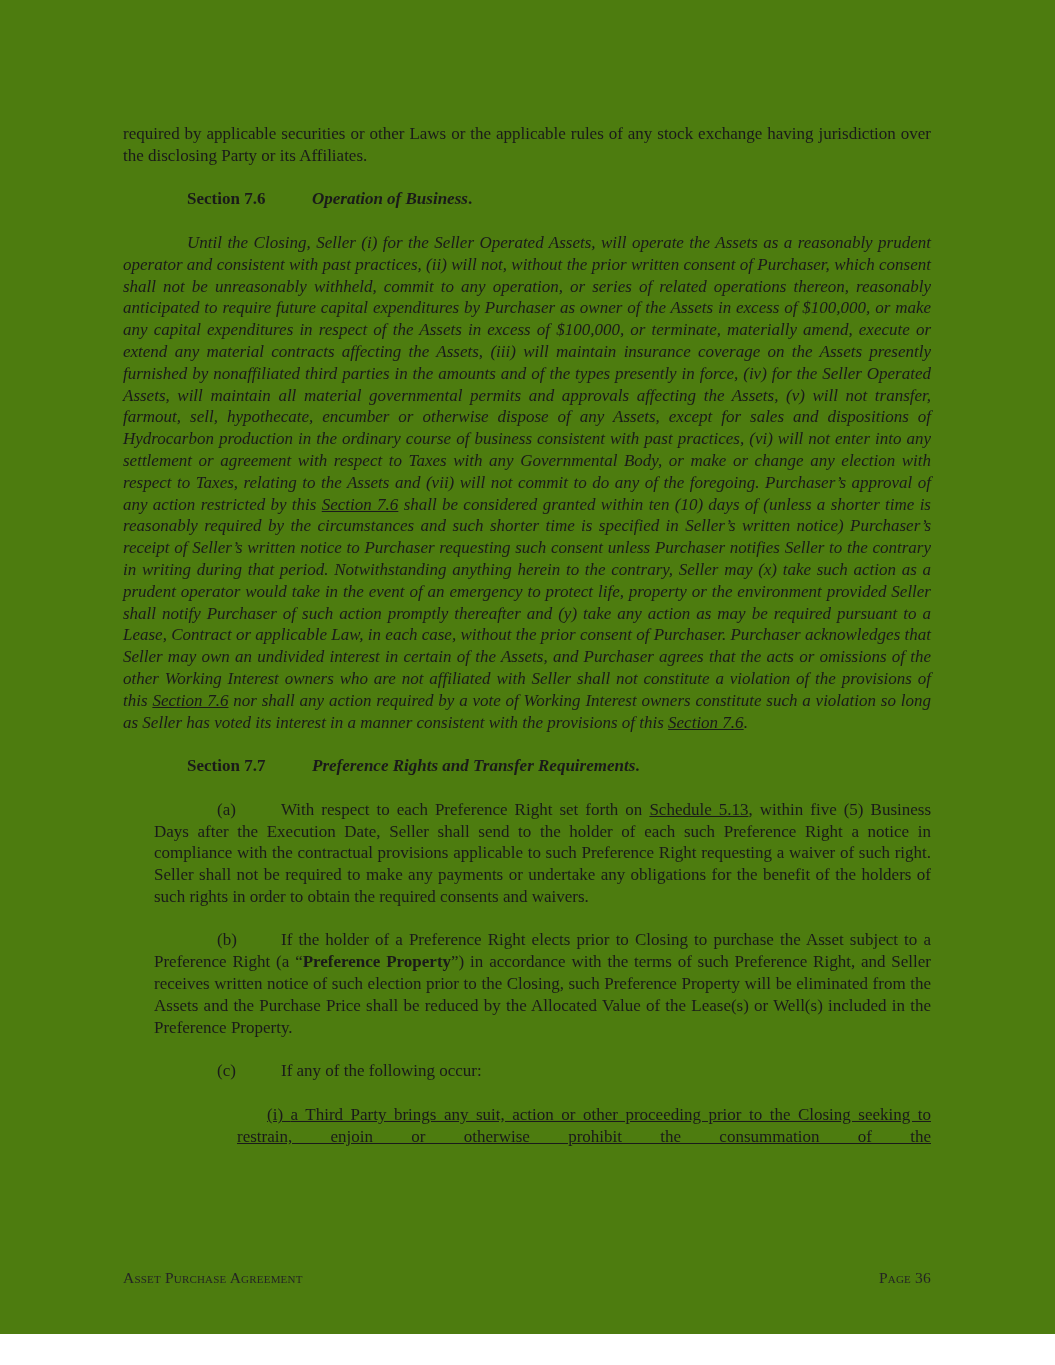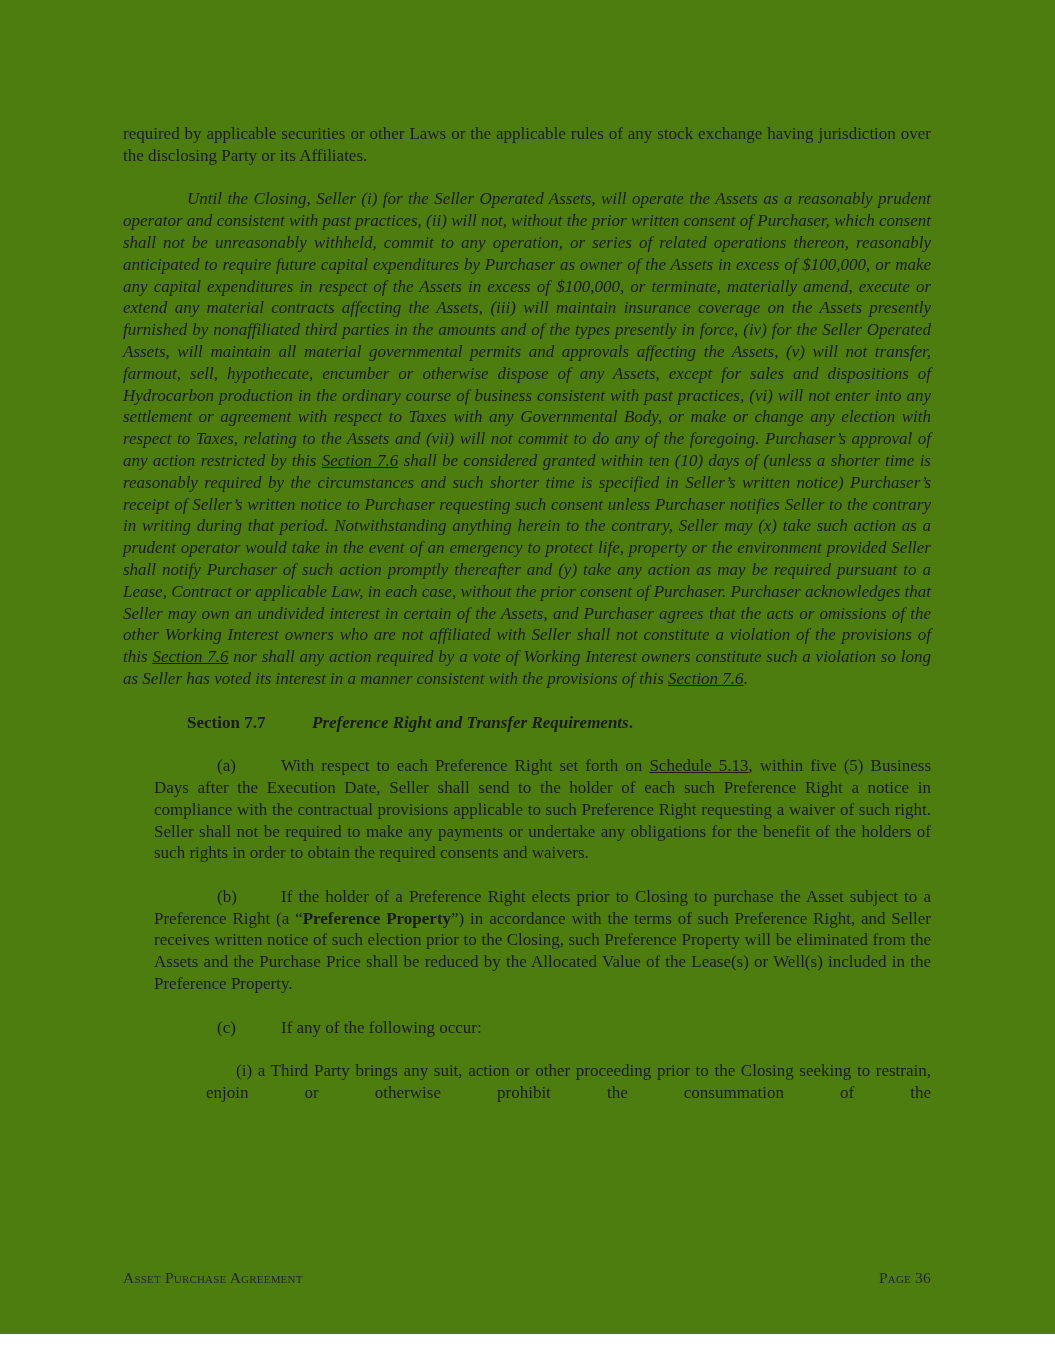--- a/index.html
+++ b/index.html
@@ -29,23 +29,24 @@
   .heading {
     margin: 0 0 21.8px 0;
     text-indent: 64px;
     font-weight: bold;
   }
   .hlabel { display: inline-block; width: 125px; text-indent: 0; }
   .htitle { font-style: italic; }
   .sub { margin-left: 31px; text-indent: 63px; }
   .plabel { display: inline-block; width: 64px; text-indent: 0; }
   .pi {
-    margin-left: 83px;
+    margin-left: 114px;
     text-indent: 30px;
     text-align-last: justify;
+    text-decoration: underline;
   }
   .u { text-decoration: underline; }
   .b { font-weight: bold; }
   .footer {
     position: absolute;
     left: 123px;
     top: 1269px;
     width: 808px;
     display: flex;
     justify-content: space-between;
@@ -57,24 +58,25 @@
   }
 </style>
 </head>
 <body>
 
 <div class="page">
   <div class="content">
 
     <p class="para"><span>required by applicable securities or other Laws or the applicable rules of any stock exchange having jurisdiction over the disclosing Party or its Affiliates.</span></p>
 
+    <p class="heading"><span class="hlabel">Section 7.6</span><span class="htitle">Operation of Business</span><span>.</span></p>
 
     <p class="para indent"><span>Until the Closing, Seller (i) for the Seller Operated Assets, will operate the Assets as a reasonably prudent operator and consistent with past practices, (ii) will not, without the prior written consent of Purchaser, which consent shall not be unreasonably withheld, commit to any operation, or series of related operations thereon, reasonably anticipated to require future capital expenditures by Purchaser as owner of the Assets in excess of $100,000, or make any capital expenditures in respect of the Assets in excess of $100,000, or terminate, materially amend, execute or extend any material contracts affecting the Assets, (iii) will maintain insurance coverage on the Assets presently furnished by nonaffiliated third parties in the amounts and of the types presently in force, (iv) for the Seller Operated Assets, will maintain all material governmental permits and approvals affecting the Assets, (v) will not transfer, farmout, sell, hypothecate, encumber or otherwise dispose of any Assets, except for sales and dispositions of Hydrocarbon production in the ordinary course of business consistent with past practices, (vi) will not enter into any settlement or agreement with respect to Taxes with any Governmental Body, or make or change any election with respect to Taxes, relating to the Assets and (vii) will not commit to do any of the foregoing. Purchaser’s approval of any action restricted by this </span><span class="u">Section 7.6</span><span> shall be considered granted within ten (10) days of (unless a shorter time is reasonably required by the circumstances and such shorter time is specified in Seller’s written notice) Purchaser’s receipt of Seller’s written notice to Purchaser requesting such consent unless Purchaser notifies Seller to the contrary in writing during that period. Notwithstanding anything herein to the contrary, Seller may (x) take such action as a prudent operator would take in the event of an emergency to protect life, property or the environment provided Seller shall notify Purchaser of such action promptly thereafter and (y) take any action as may be required pursuant to a Lease, Contract or applicable Law, in each case, without the prior consent of Purchaser.  Purchaser acknowledges that Seller may own an undivided interest in certain of the Assets, and Purchaser agrees that the acts or omissions of the other Working Interest owners who are not affiliated with Seller shall not constitute a violation of the provisions of this </span><span class="u">Section 7.6</span><span> nor shall any action required by a vote of Working Interest owners constitute such a violation so long as Seller has voted its interest in a manner consistent with the provisions of this </span><span class="u">Section 7.6</span><span>.</span></p>
 
-    <p class="heading"><span class="hlabel">Section 7.7</span><span class="htitle">Preference Right and Transfer Requirements</span><span>.</span></p>
+    <p class="heading"><span class="hlabel">Section 7.7</span><span class="htitle">Preference Rights and Transfer Requirements</span><span>.</span></p>
 
     <p class="para sub"><span class="plabel">(a)</span><span>With respect to each Preference Right set forth on </span><span class="u">Schedule 5.13</span><span>, within five (5) Business Days after the Execution Date, Seller shall send to the holder of each such Preference Right a notice in compliance with the contractual provisions applicable to such Preference Right requesting a waiver of such right. Seller shall not be required to make any payments or undertake any obligations for the benefit of the holders of such rights in order to obtain the required consents and waivers.</span></p>
 
     <p class="para sub"><span class="plabel">(b)</span><span>If the holder of a Preference Right elects prior to Closing to purchase the Asset subject to a Preference Right (a “</span><span class="b">Preference Property</span><span>”) in accordance with the terms of such Preference Right, and Seller receives written notice of such election prior to the Closing, such Preference Property will be eliminated from the Assets and the Purchase Price shall be reduced by the Allocated Value of the Lease(s) or Well(s) included in the Preference Property.</span></p>
 
     <p class="para sub"><span class="plabel">(c)</span><span>If any of the following occur:</span></p>
 
     <p class="para pi"><span>(i)</span> <span>a Third Party brings any suit, action or other proceeding prior to the Closing seeking to restrain, enjoin or otherwise prohibit the consummation of the</span></p>
 
   </div>

